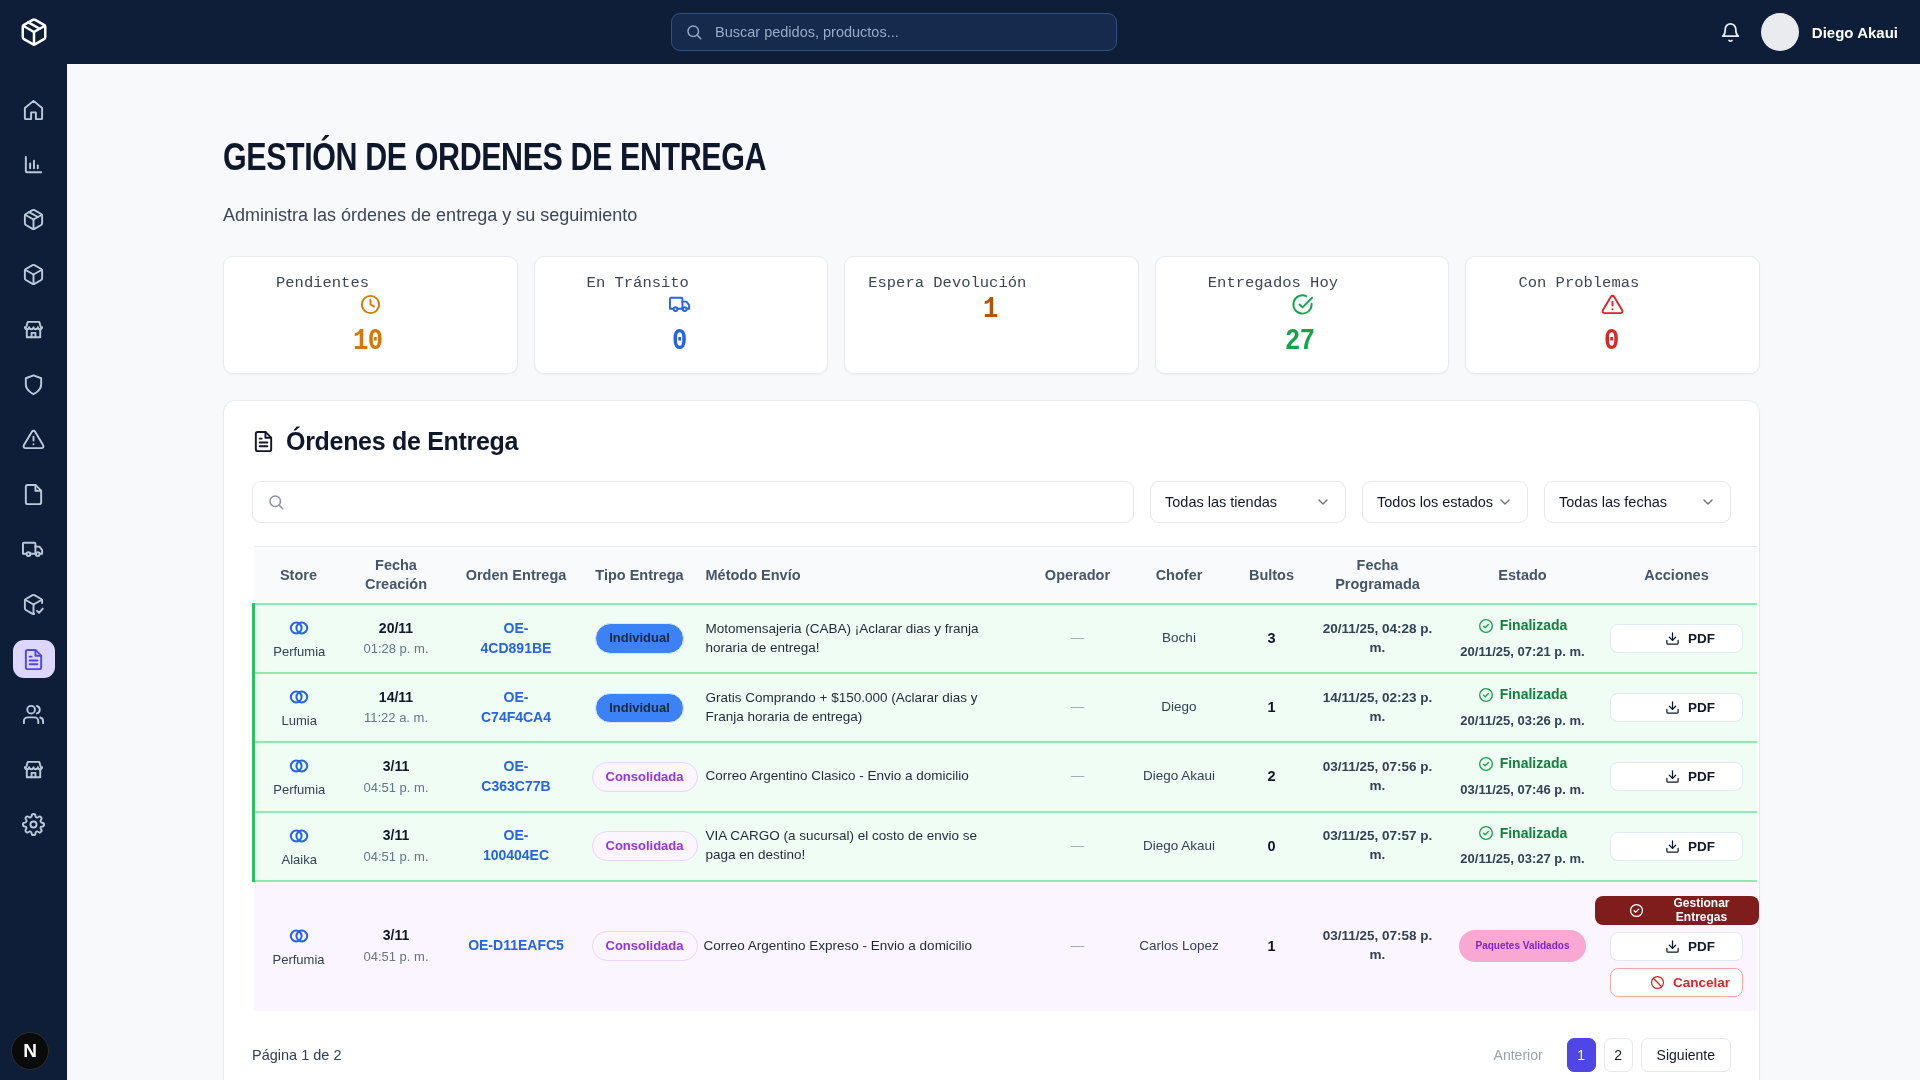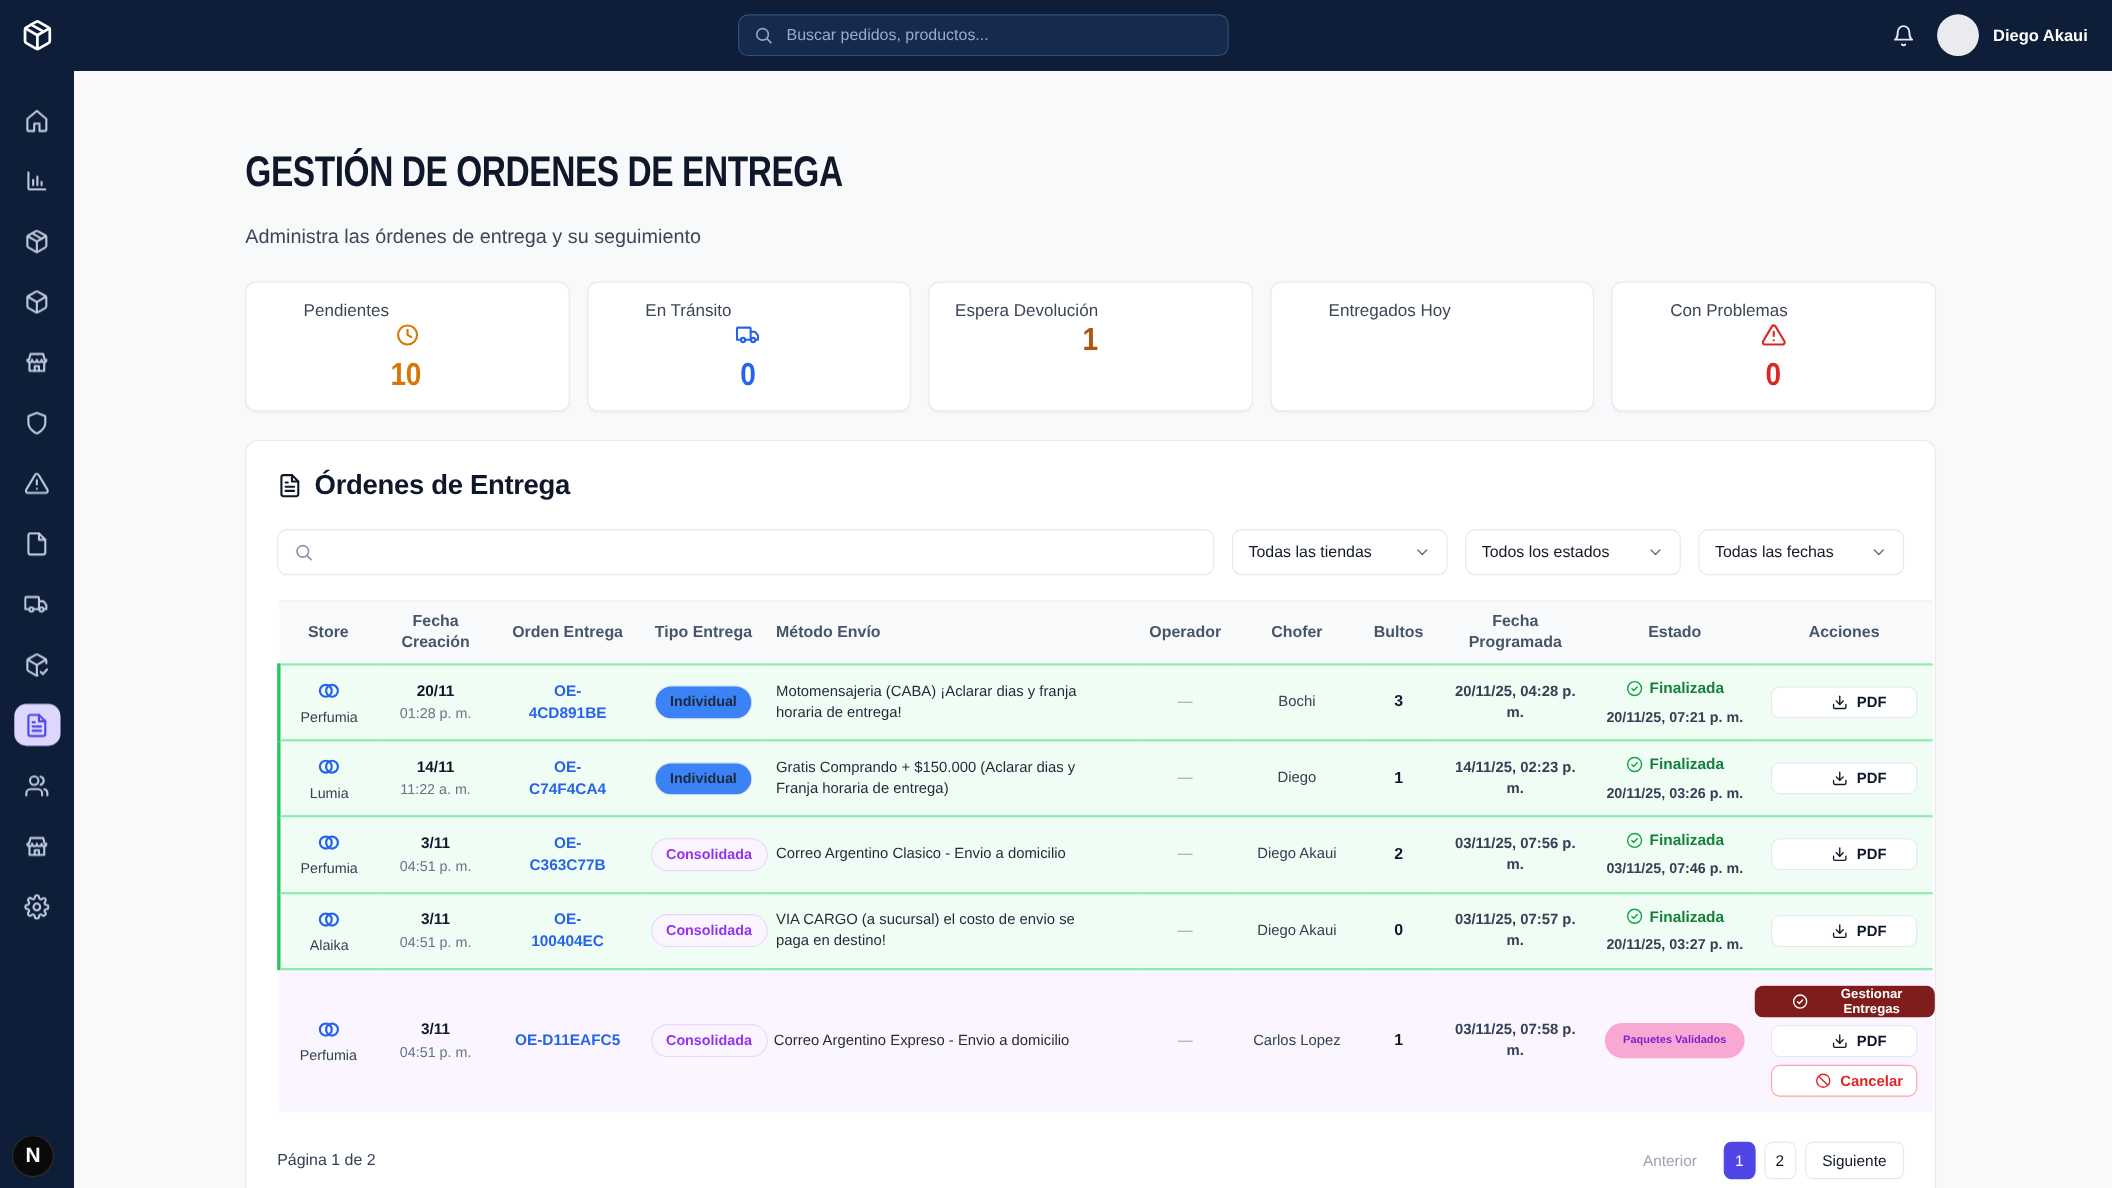--- a/index.html
+++ b/index.html
@@ -25,37 +25,37 @@
   .sidebar{position:fixed;top:64px;left:0;bottom:0;width:67px;background:#0E1E38;display:flex;flex-direction:column;align-items:center;padding-top:26px;gap:17px;z-index:15;}
   .side-item{width:42px;height:38px;display:flex;align-items:center;justify-content:center;border-radius:11px;color:#BCC9DB;cursor:pointer;}
   .side-item.active{background:#DDD6FE;color:#4F46E5;}
   .next-badge{position:fixed;left:11px;bottom:10px;width:38px;height:38px;border-radius:50%;background:#0A0A0A;
     color:#FFF;display:flex;align-items:center;justify-content:center;font-size:19px;font-weight:700;border:1px solid #2E2E2E;z-index:30;}
   
   .content{margin:64px 0 0 67px;padding:45px 0 0 156px;width:1760px;}
   .page-title{font-size:39px;font-weight:900;white-space:nowrap;letter-spacing:-.5px;transform:scaleX(.78);transform-origin:left center;}
   .page-sub{margin-top:10px;font-size:18px;color:#3D4657;}
   
-  .stats{display:flex;gap:16px;margin-top:30px;width:1537px;}
+  .stats{display:flex;gap:16px;margin-top:30px;width:1537px;font-family:Liberation Mono, monospace;}
   .stat-card{flex:1;background:#FFF;border:1px solid #E8EAEF;border-radius:10px;padding:17px 20px 15px;box-shadow:0 1px 2px rgba(16,24,40,.04);}
   .stat-label{font-size:15.5px;color:#3D4657;margin-left:32px;}
   .stat-card.no-icon .stat-label{margin-left:3px;}
   .stat-row{display:flex;align-items:center;gap:9px;margin-top:1px;flex-direction:column;}
   .stat-value{font-size:29px;font-weight:800;letter-spacing:-.5px;transform:scaleX(.88);transform-origin:left center;}
   
   .panel{margin-top:26px;width:1537px;background:#FFF;border:1px solid #E8EAEF;border-radius:12px;padding:26px 28px 26px;box-shadow:0 1px 2px rgba(16,24,40,.04);}
   .panel-head{display:flex;align-items:center;gap:11px;font-size:25px;font-weight:800;letter-spacing:-.3px;color:#0F172A;}
   .filters{display:flex;gap:16px;margin-top:25px;}
   .search-box{flex:1;height:42px;border:1px solid #E4E7EC;border-radius:9px;display:flex;align-items:center;gap:11px;padding:0 14px;background:#FFF;color:#8A93A3;}
   .search-box input{flex:1;border:none;outline:none;font-size:14.5px;color:#111827;font-family:inherit;}
   .search-box input::placeholder{color:#6F7888;}
   .select{height:42px;border:1px solid #E4E7EC;border-radius:9px;display:flex;align-items:center;justify-content:space-between;
     padding:0 14px;font-size:14.5px;color:#111827;background:#FFF;cursor:pointer;}
   .select .chev{color:#667085;display:flex;}
-  .w1{width:196px;}.w2{width:196px;}.w3{width:187px;}
+  .w1{width:196px;}.w2{width:166px;}.w3{width:187px;}
   
   .table-wrap{margin-top:23px;}
   table{width:100%;border-collapse:collapse;table-layout:fixed;}
   thead th{background:#F8FAFC;border-top:1px solid #E8EAEF;border-bottom:1px solid #E8EAEF;
     font-size:14.5px;font-weight:700;color:#475569;padding:9px 6px;line-height:1.3;text-align:center;}
   thead th.left{text-align:left;padding-left:10px;}
   tbody td{padding:11px 8px;text-align:center;vertical-align:middle;font-size:13.5px;color:#334155;line-height:1.4;}
   tr.delivered{background:#F0FDF4;border-bottom:2px solid #8CEBB0;}
   tr.delivered.first{border-top:2px solid #8CEBB0;}
   tr.delivered td:first-child{border-left:3px solid #22C55E;}
@@ -295,20 +295,29 @@
         </div>
       </div>
       <div class="stat-card no-icon">
         <div class="stat-label">Espera Devolución</div>
         <div class="stat-row">
           <span class="stat-value" style="color: rgb(180, 83, 9);">1</span>
         </div>
       </div>
       <div class="stat-card">
         <div class="stat-label">Entregados Hoy</div>
+        <div class="stat-row">
+          <span style="display: inline-flex; color: rgb(22, 163, 74);">
+            <svg width="23" height="23" viewBox="0 0 24 24" fill="none" stroke="currentColor" stroke-width="2" stroke-linecap="round" stroke-linejoin="round">
+              <path d="M21.5 11.1V12a9.5 9.5 0 1 1-5.6-8.69"></path>
+              <path d="M22 5 12 15l-3-3"></path>
+            </svg>
+          </span>
+          <span class="stat-value" style="color: rgb(22, 163, 74);">27</span>
+        </div>
       </div>
       <div class="stat-card">
         <div class="stat-label">Con Problemas</div>
         <div class="stat-row">
           <span style="display: inline-flex; color: rgb(220, 38, 38);">
             <svg width="23" height="23" viewBox="0 0 24 24" fill="none" stroke="currentColor" stroke-width="2" stroke-linecap="round" stroke-linejoin="round">
               <path d="M10.3 3.9 1.9 18a2 2 0 0 0 1.7 3h16.8a2 2 0 0 0 1.7-3L13.7 3.9a2 2 0 0 0-3.4 0z"></path>
               <path d="M12 9v4"></path>
               <path d="M12 17h.01"></path>
             </svg>

